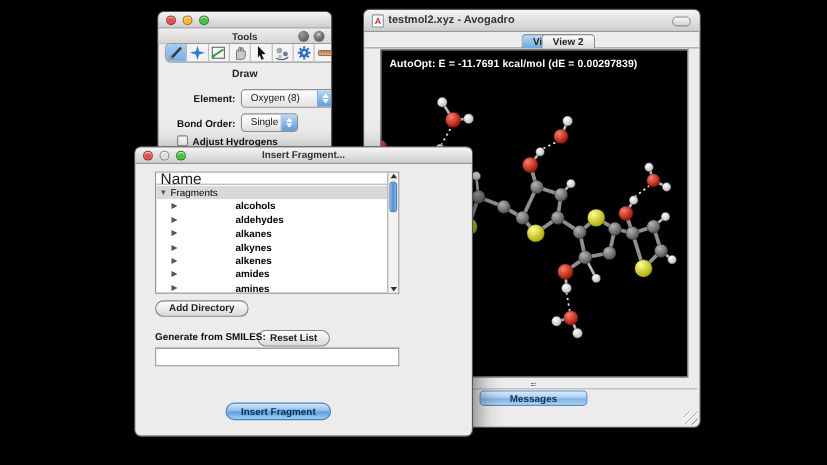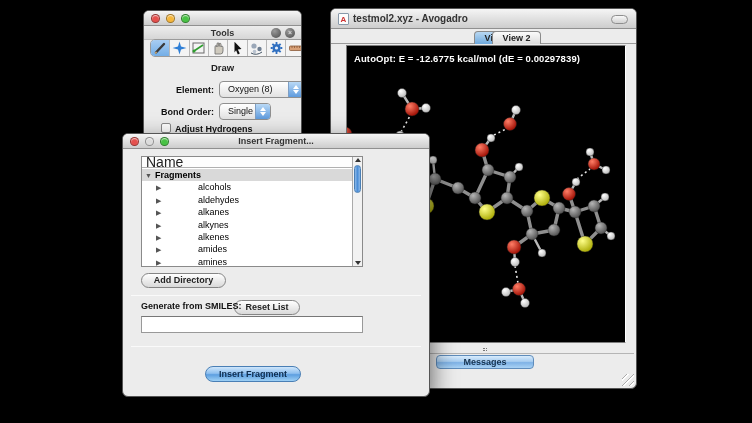--- a/index.html
+++ b/index.html
@@ -86,26 +86,26 @@
 
   
   #fragwin { left:122px; top:133px; width:308px; height:264px; z-index:3; }
   .frag-list { position:absolute; left:18px; top:22px; width:222px; height:111px;
                background:#fff; border:1px solid #8a8a8a; }
   .list-head { position:absolute; left:0; top:0; right:10px; height:11px; background:#fdfdfd;
                border-bottom:1px solid #b0b0b0; font-size:14px; color:#222;
                padding-left:4px; line-height:11px; }
   .rows { position:absolute; left:0; top:12px; right:10px; bottom:0; overflow:hidden;}
   .trow { position:relative; height:12.4px; font-size:9px; color:#000; line-height:12px; }
-  .trow.root { background:#d9d9d9; font-weight:700; }
+  .trow.root { background:#d9d9d9; font-weight:400; }
   .tri { position:absolute; font-size:7px; color:#555; top:1px; }
   .trow.root .tri { left:3px; }
   .trow.child .tri { left:14px; }
   .trow.root .tlabel { position:absolute; left:13px; }
-  .trow.child .tlabel { position:absolute; left:24px; font-weight:400;padding-left:32px; }
+  .trow.child .tlabel { position:absolute; left:40px; font-weight:700;padding-left:32px; }
   .vsb { position:absolute; right:0; top:0; bottom:0; width:10px; background:#f2f2f2;
          border-left:1px solid #aaa; }
   .vsb .thumb { position:absolute; left:1px; right:1px; top:8px; height:28px; border-radius:4px;
                 background:linear-gradient(90deg,#8cb8e8,#4c8fd8 50%,#8cb8e8); border:1px solid #4a7fb5;}
   .vsb .a-up { position:absolute; top:1px; left:2px; width:0; height:0;
                border-left:3px solid transparent; border-right:3px solid transparent;
                border-bottom:4px solid #333; }
   .vsb .a-dn { position:absolute; bottom:1px; left:2px; width:0; height:0;
                border-left:3px solid transparent; border-right:3px solid transparent;
                border-top:4px solid #333; }
@@ -258,21 +258,21 @@
           <circle cx="247" cy="118" r="6" fill="url(#gO)"></circle>
           <circle cx="259" cy="124" r="4" fill="url(#gH)"></circle>
           <circle cx="228" cy="166" r="6" fill="url(#gC)"></circle>
           <circle cx="247" cy="160" r="6" fill="url(#gC)"></circle>
           <circle cx="258" cy="151" r="4" fill="url(#gH)"></circle>
           <circle cx="254" cy="182" r="6" fill="url(#gC)"></circle>
           <circle cx="264" cy="190" r="4" fill="url(#gH)"></circle>
           <circle cx="238" cy="198" r="8" fill="url(#gS)"></circle>
         </g>
       </svg>
-      <div class="autoopt">AutoOpt: E = -12.6775 kcal/mol (dE = 0.00297839)</div>
+      <div class="autoopt">AutoOpt: E = -11.7691 kcal/mol (dE = 0.00297839)</div>
     </div>
 
     <div class="msg-handle"></div>
     <div class="msg-divider"></div>
     <div class="messages-btn">Messages</div>
     <div class="grip"></div>
   </div>
 
   <div class="macwin" id="toolswin">
     <div class="titlebar">

